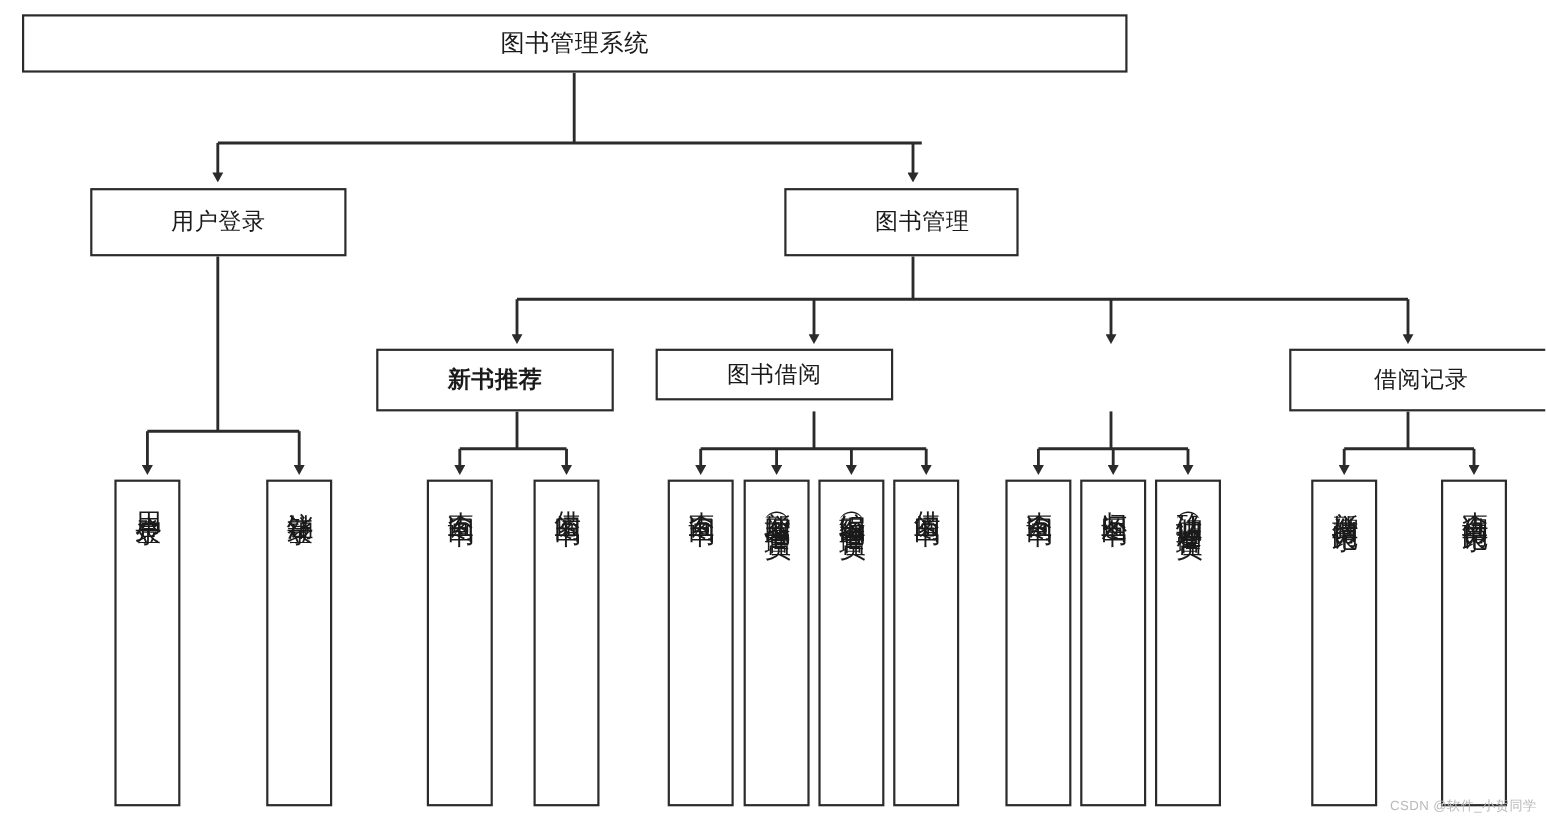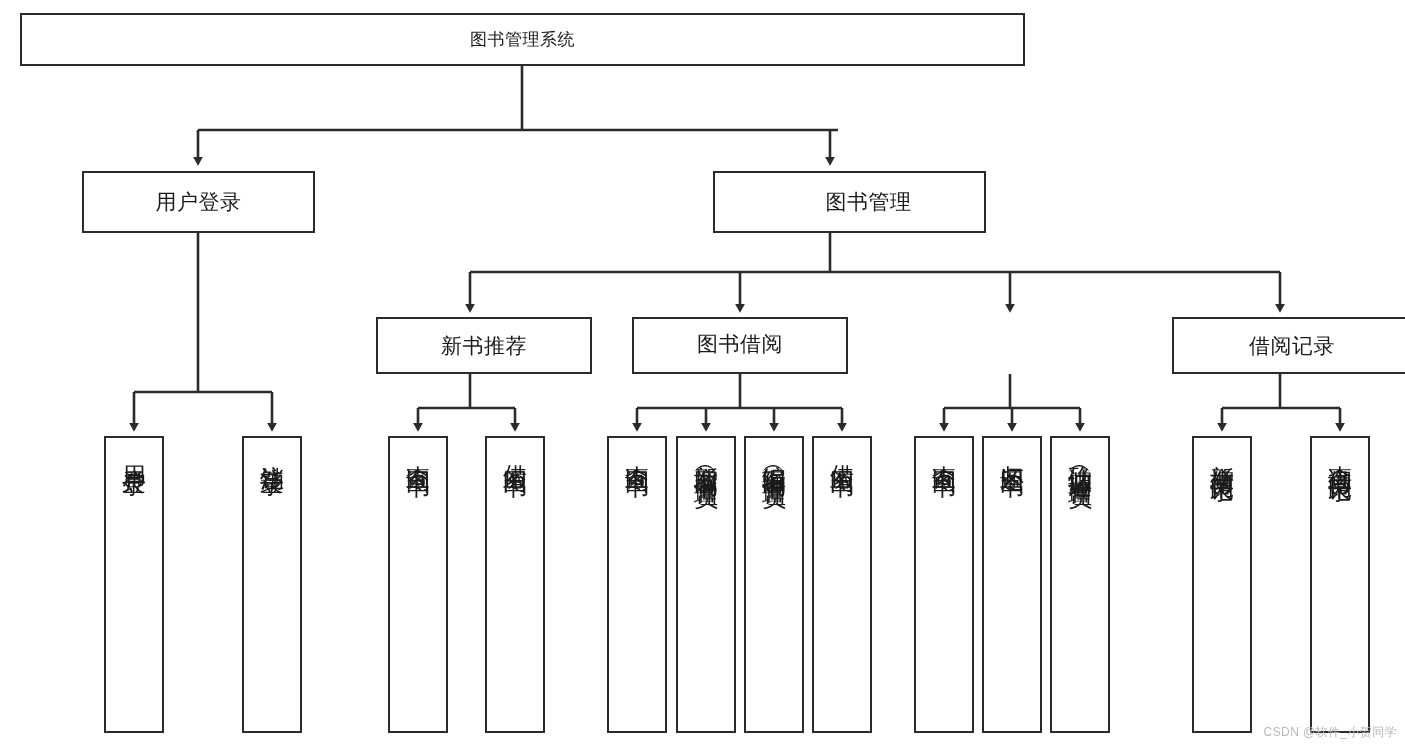--- a/index.html
+++ b/index.html
@@ -42,21 +42,21 @@
     display: block;
     line-height: 1.12;
     letter-spacing: 0.5px;
   }
   
   .node.horiz .label {
     font-size: 21px;
     white-space: nowrap;
   }
   .node.root .label {
-    font-size: 17px;
+    font-size: 22px;
   }
   
   .node.vert {
     align-items: flex-start;
     justify-content: center;
     padding-top: 8px;
   }
   .node.vert .label {
     writing-mode: vertical-rl;
     text-orientation: upright;
@@ -131,28 +131,28 @@
     </g>
   </svg>
 
   <div class="node horiz root" style="left:20px; top:13px; width:1005px; height:53px;">
     <span class="label">图书管理系统</span>
   </div>
 
   <div class="node horiz" style="left:82px; top:171px; width:233px; height:62px;">
     <span class="label">用户登录</span>
   </div>
-  <div class="node horiz" style="left:713px; top:171px; width:273px; height:62px;padding-left:38px;">
+  <div class="node horiz" style="left:713px; top:171px; width:213px; height:62px;padding-left:38px;">
     <span class="label">图书管理</span>
   </div>
 
-  <div class="node horiz" style="left:376px; top:317px; width:216px; height:57px;">
+  <div class="node horiz" style="left:342px; top:317px; width:216px; height:57px;font-weight:bold;">
     <span class="label">新书推荐</span>
   </div>
-  <div class="node horiz" style="left:632px; top:317px; width:216px; height:57px;font-family:Liberation Mono, monospace;">
+  <div class="node horiz" style="left:596px; top:317px; width:216px; height:47px;">
     <span class="label">图书借阅</span>
   </div>
   <div class="node horiz" style="left:1172px; top:317px; width:240px; height:57px;">
     <span class="label">借阅记录</span>
   </div>
 
   <div class="node vert" style="left:104px; top:436px; width:60px; height:297px;">
     <span class="label">用户登录</span>
   </div>
   <div class="node vert" style="left:242px; top:436px; width:60px; height:297px;">

